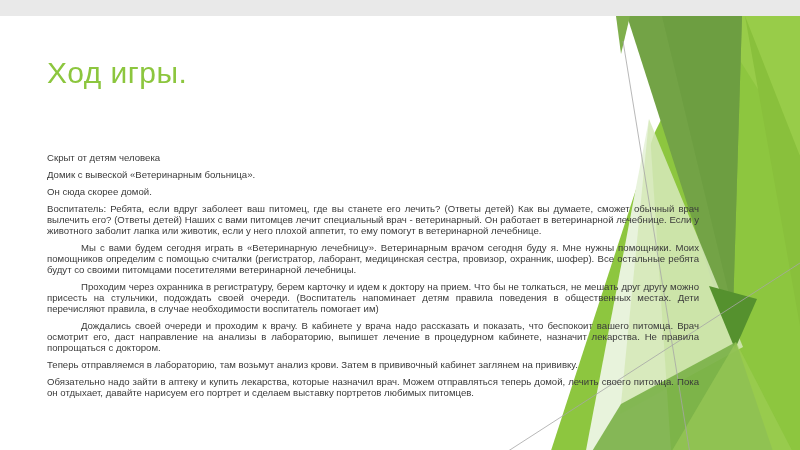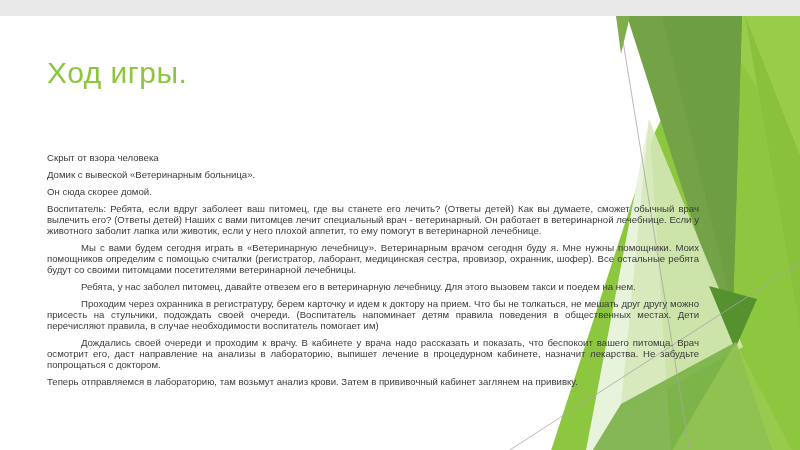--- a/index.html
+++ b/index.html
@@ -65,24 +65,24 @@
     <polygon points="621,388 583,450 778,450 736,326" fill="#7cb24a" opacity="0.92"></polygon>
     <polygon points="663,450 736,326 800,450" fill="#a3d05c" opacity="0.5"></polygon>
     <polygon points="616,0 630,0 621,38" fill="#7faf4c"></polygon>
     <line x1="623" y1="25" x2="692" y2="450" stroke-width="0.8" stroke="#a6a6a6"></line>
     <line x1="485" y1="450" x2="800" y2="247" stroke-width="0.8" stroke="#a6a6a6"></line>
   </svg>
 
   <h1 class="slide-title">Ход игры.</h1>
 
   <div class="slide-body">
-      <p class="">Скрыт от взора человека</p>
+      <p class="">Скрыт от детям человека</p>
       <p class="">Домик с вывеской «Ветеринарным больница».</p>
       <p class="">Он сюда скорее домой.</p>
       <p class="">Воспитатель: Ребята, если вдруг заболеет ваш питомец, где вы станете его лечить? (Ответы детей)  Как вы думаете, сможет обычный врач вылечить его?  (Ответы детей) Наших с вами питомцев лечит специальный врач - ветеринарный. Он работает в ветеринарной лечебнице. Если у животного заболит лапка  или животик, если у него плохой аппетит, то ему помогут в ветеринарной лечебнице.</p>
       <p class="indent">Мы с вами будем сегодня играть в «Ветеринарную лечебницу». Ветеринарным врачом сегодня буду я. Мне нужны помощники. Моих помощников определим с помощью считалки (регистратор, лаборант, медицинская сестра, провизор, охранник, шофер). Все остальные ребята будут со своими питомцами посетителями ветеринарной лечебницы.</p>
-      <p class="indent">Ребята, у нас заболел питомец, давайте отвезем его в ветеринарную лечебницу. Для этого вызовем такси и поедем на нем.</p>
       <p class="indent">Проходим через охранника в регистратуру, берем карточку и идем к доктору на прием. Что бы не толкаться, не мешать друг другу можно присесть на стульчики, подождать своей очереди.  (Воспитатель напоминает детям правила поведения в общественных местах. Дети перечисляют правила, в случае необходимости воспитатель помогает им)</p>
-      <p class="indent">Дождались своей очереди и проходим к врачу. В кабинете у врача надо рассказать и показать, что беспокоит вашего питомца. Врач осмотрит его, даст направление на анализы в лабораторию, выпишет лечение в процедурном кабинете, назначит лекарства. Не забудьте попрощаться с доктором.</p>
+      <p class="indent">Дождались своей очереди и проходим к врачу. В кабинете у врача надо рассказать и показать, что беспокоит вашего питомца. Врач осмотрит его, даст направление на анализы в лабораторию, выпишет лечение в процедурном кабинете, назначит лекарства. Не правила попрощаться с доктором.</p>
       <p class="">Теперь отправляемся в лабораторию, там  возьмут анализ крови. Затем в прививочный кабинет заглянем на прививку.</p>
+      <p class="">Обязательно надо зайти в аптеку и купить лекарства, которые назначил врач. Можем отправляться теперь домой, лечить своего питомца. Пока он отдыхает, давайте нарисуем его портрет и сделаем выставку портретов любимых питомцев.</p>
     </div>
 
 </div>
 
 </body></html>

